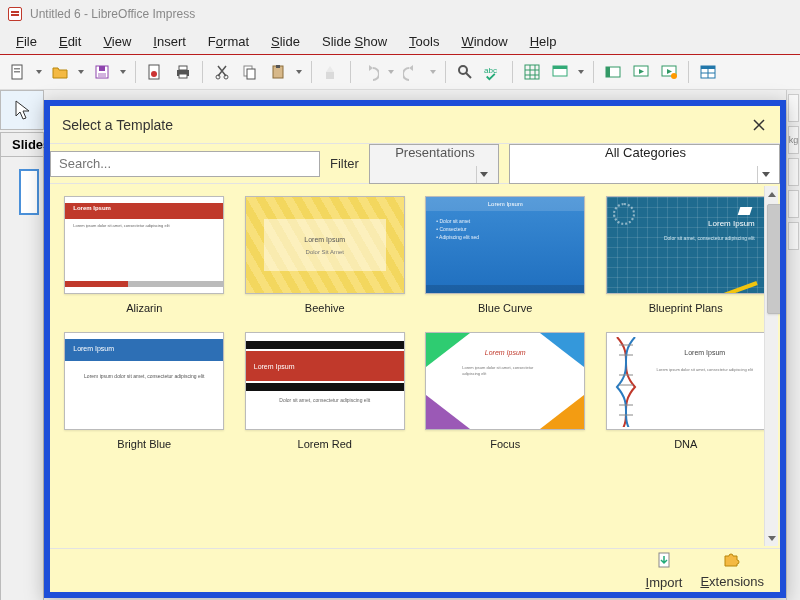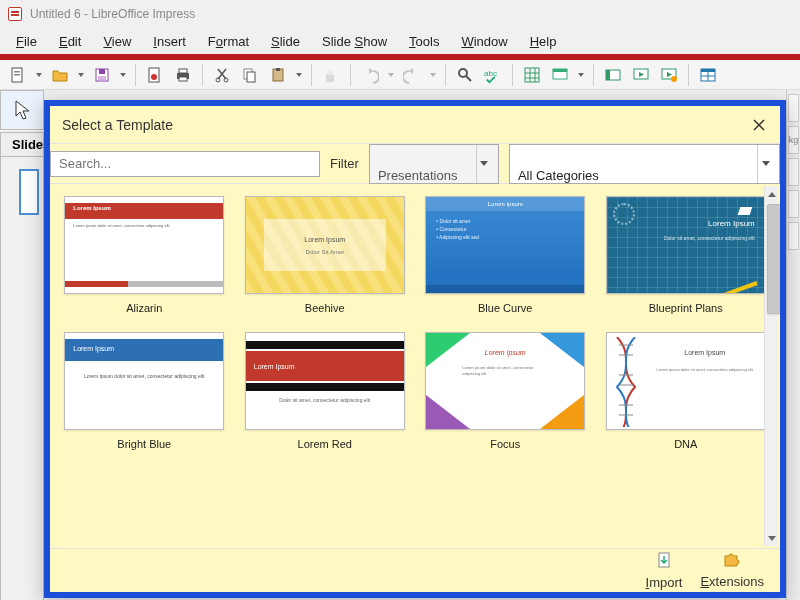--- a/index.html
+++ b/index.html
@@ -9,21 +9,21 @@
   .titlebar { height: 28px; background: #f0f0f0; display: flex; align-items: center; padding: 0 8px; color: #888; font-size: 12px; gap: 8px; }
   .titlebar .app-icon { width: 14px; height: 14px; border: 1px solid #c0392b; background: linear-gradient(#fff,#fff); border-radius: 2px; position: relative; }
   .titlebar .app-icon::after { content:""; position:absolute; left:2px; right:2px; top:3px; height:2px; background:#c0392b; box-shadow:0 3px 0 #c0392b; }
 
   
   .menubar { height: 26px; display: flex; align-items: center; padding: 0 6px; gap: 2px; font-size: 13px; color: #222; }
   .menubar .item { padding: 3px 10px; border-radius: 3px; }
   .menubar .item u { text-decoration: underline; }
 
   
-  .toolbar { height: 36px; display: flex; align-items: center; padding: 0 6px; gap: 4px; border-top: 6px solid #b91c1c; border-bottom: 1px solid #ddd; background:#f5f5f5; }
+  .toolbar { height: 36px; display: flex; align-items: center; padding: 0 6px; gap: 4px; border-top: 1px solid #b91c1c; border-bottom: 1px solid #ddd; background:#f5f5f5; }
   .tbtn { width: 24px; height: 24px; display:flex; align-items:center; justify-content:center; }
   .drop { width: 10px; display:flex; align-items:center; justify-content:center; }
   .drop::after{content:""; border-left:3px solid transparent;border-right:3px solid transparent;border-top:4px solid #666;}
   .tsep { width:1px; height:22px; background:#ccc; margin:0 3px; }
   .ic-svg { width:18px; height:18px; }
 
   
   .toolstrip { position:absolute; left:0; top:90px; width:44px; height:40px; border:1px solid #bbb; background:#eaf3fb; display:flex; align-items:center; justify-content:center; }
 
   
@@ -41,21 +41,21 @@
   
   .dialog {
     position:absolute; left:44px; top:100px; width:742px; height:498px;
     background:#fef9c3; border:6px solid #1d4ed8; box-shadow:0 4px 18px rgba(0,0,0,.25);
     display:flex; flex-direction:column;
   }
   .dlg-title { height:38px; display:flex; align-items:center; justify-content:space-between; padding:0 12px; font-size:14px; color:#333; border-bottom:1px solid #e3e3e3;}
   .dlg-close { width:18px; height:18px; display:flex; align-items:center; justify-content:center; cursor:pointer;}
   .dlg-filter { height:40px; display:flex; align-items:center; gap:10px; padding:0 0; border-bottom:1px solid #e3e3e3; font-size:13px; color:#333;}
   .searchbox { flex:0 0 270px; height:26px; border:1px solid #aaa; background:#fff; padding:0 8px; font-size:13px; color:#888;}
-  .combo { height:40px; border:1px solid #aaa; background:#f3f3f3; display:flex; align-items:flex-end; padding:0 6px 0 8px; font-size:13px; color:#555; gap:6px; position:relative;}
+  .combo { height:40px; border:1px solid #aaa; background:#f3f3f3; display:flex; align-items:center; padding:0 6px 0 8px; font-size:13px; color:#555; gap:6px; position:relative;flex-direction:column;}
   .combo.white{background:#fff;color:#222;}
   .combo .arrow{margin-left:auto;width:16px;height:100%;display:flex;align-items:center;justify-content:center;border-left:1px solid #ccc;}
   .combo .arrow::after{content:"";border-left:4px solid transparent;border-right:4px solid transparent;border-top:5px solid #555;}
   .combo.app{flex:0 0 130px;}
   .combo.cat{flex:1 1 auto;}
 
   .dlg-body { flex:1; overflow:auto; padding:12px 10px 4px 10px; position:relative;}
   .grid { display:grid; grid-template-columns:repeat(4,1fr); gap:18px 12px; }
   .card { display:flex; flex-direction:column; align-items:center; gap:8px; }
   .thumb { width:160px; height:98px; border:1px solid #bbb; background:#fff; position:relative; overflow:hidden; box-shadow:0 1px 2px rgba(0,0,0,.1);}

